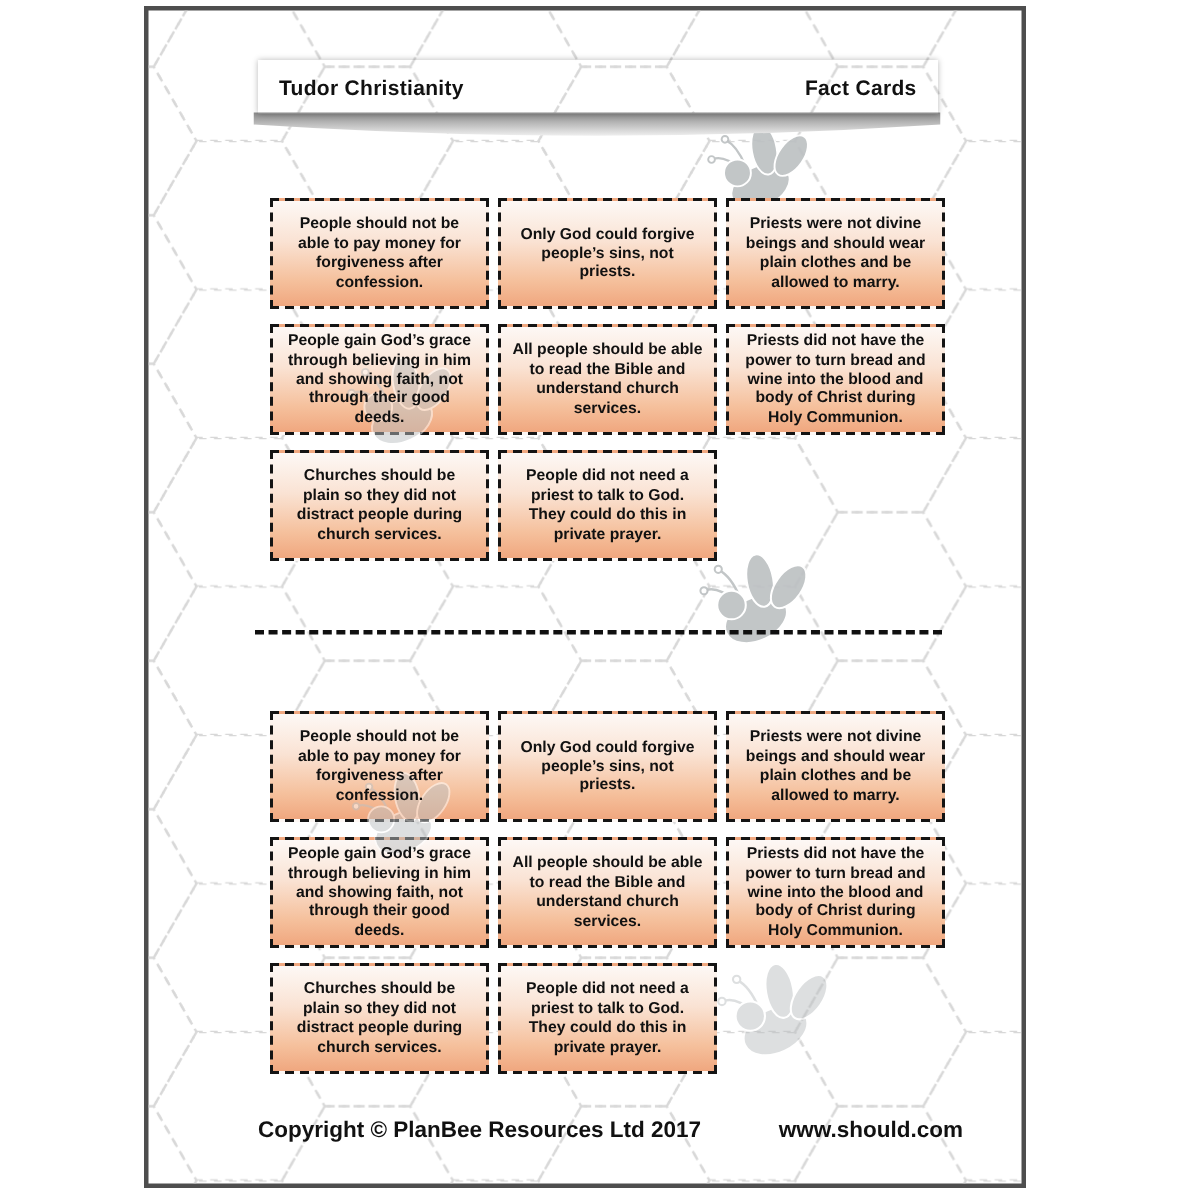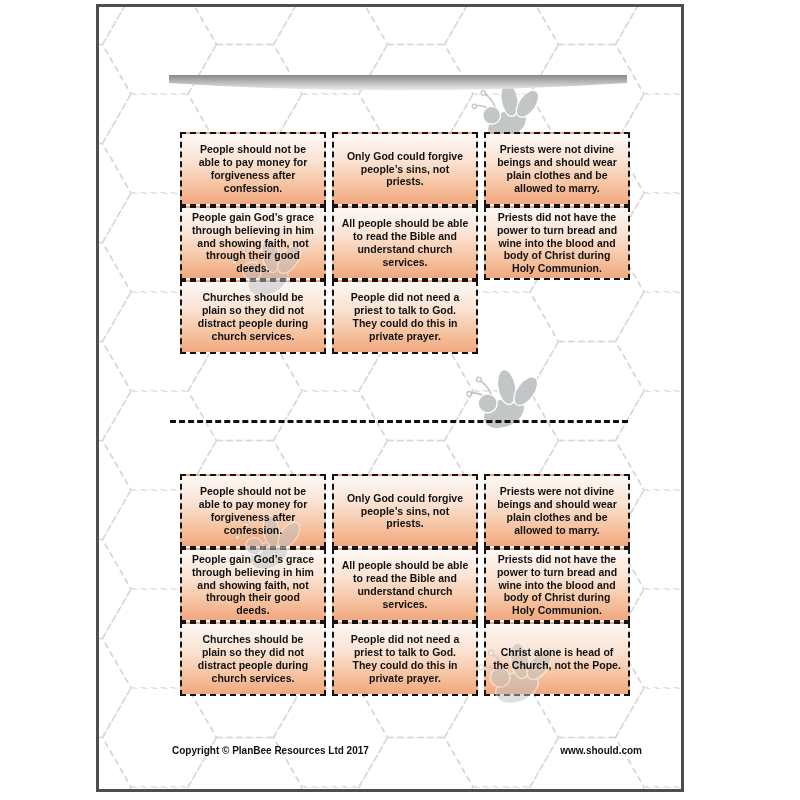--- a/index.html
+++ b/index.html
@@ -10,34 +10,34 @@
   .hexbg{position:absolute;left:0;top:0;width:100%;height:100%;}
 
   .header-band{position:absolute;left:73px;top:33px;width:453px;height:36px;
 able        background:#ffffff;z-index:1;display:flex;justify-content:space-between;
         align-items:center;padding:0 14px;box-sizing:border-box;
         box-shadow:0 0 4px rgba(0,0,0,0.28);}
   .header-band .ttl{font-weight:bold;font-size:14px;letter-spacing:0.2px;}
   .swoosh{position:absolute;left:70px;top:66px;z-index:0;}
 
   .grid{position:absolute;left:81px;width:450px;display:grid;
-        grid-template-columns:repeat(3,146px);gap:0 6px;}
+        grid-template-columns:repeat(3,146px);gap:10px 6px;}
   .grid1{top:125px;}
   .grid2{top:467px;}
   .card{height:74px;box-sizing:border-box;border:2px dashed #141414;
         background:linear-gradient(180deg,#fdf8f5 0%,#fae3d4 38%,#f5c09c 76%,#f0a77f 100%);
         display:flex;align-items:center;justify-content:center;
         text-align:center;padding:2px 7px;}
   .card-text{position:relative;z-index:3;font-weight:bold;font-size:10.5px;line-height:1.22;}
 
   .separator{position:absolute;left:71px;top:413px;width:458px;height:0;
              border-top:3px dashed #101010;z-index:1;}
 
   .footer{position:absolute;left:73px;top:738px;width:470px;display:flex;
-          justify-content:space-between;font-size:10px;font-weight:bold;z-index:1;}
+          justify-content:space-between;font-size:15px;font-weight:bold;z-index:1;}
 
   .bee{position:absolute;}
   .bee-bg{z-index:0;opacity:0.9;}
   .bee-over{z-index:2;opacity:0.5;}
   .defs-hidden{position:absolute;width:0;height:0;overflow:hidden;}
 </style>
 </head>
 <body>
 
 <svg class="defs-hidden" aria-hidden="true">
@@ -75,20 +75,24 @@
       <rect width="100%" height="100%" fill="url(#hexpat)"></rect>
     </svg>
 
     <svg class="bee bee-bg" style="left:362px;top:75px" width="92" height="64" viewBox="0 0 120 100">
         <use href="#bee-shape"></use>
       </svg>
     <svg class="bee bee-bg" style="left:360px;top:361px" width="90" height="68" viewBox="0 0 120 100">
         <use href="#bee-shape"></use>
       </svg>
 
+    <div class="header-band">
+      <span class="ttl">Tudor Christianity</span>
+      <span class="ttl">Fact Cards</span>
+    </div>
     <svg class="swoosh" width="458" height="26" viewBox="0 0 458 26">
       <defs>
         <linearGradient id="swg" x1="0" y1="0" x2="0" y2="1">
           <stop offset="0" stop-color="#8a8a8a"></stop>
           <stop offset="1" stop-color="#efefef"></stop>
         </linearGradient>
       </defs>
       <path d="M0,2 L458,2 L458,10 Q229,25 0,10 Z" fill="url(#swg)"></path>
     </svg>
 
@@ -139,23 +143,20 @@
         </div>
       <div class="card">
           <span class="card-text">Priests did not have the power to turn bread and wine into the blood and body of Christ during Holy Communion.</span>
         </div>
       <div class="card">
           <span class="card-text">Churches should be plain so they did not distract people during church services.</span>
         </div>
       <div class="card">
           <span class="card-text">People did not need a priest to talk to God. They could do this in private prayer.</span>
         </div>
-      <div class="card">
-          <span class="card-text">Christ alone is head of the Church, not the Pope.</span>
-        </div>
     </div>
 
     <svg class="bee bee-over" style="left:125px;top:230px" width="88" height="66" viewBox="0 0 120 100">
         <use href="#bee-shape"></use>
       </svg>
     <svg class="bee bee-over" style="left:126px;top:507px" width="88" height="62" viewBox="0 0 120 100">
         <use href="#bee-shape"></use>
       </svg>
     <svg class="bee bee-over" style="left:376px;top:633px" width="84" height="72" viewBox="0 0 120 100">
         <use href="#bee-shape"></use>

